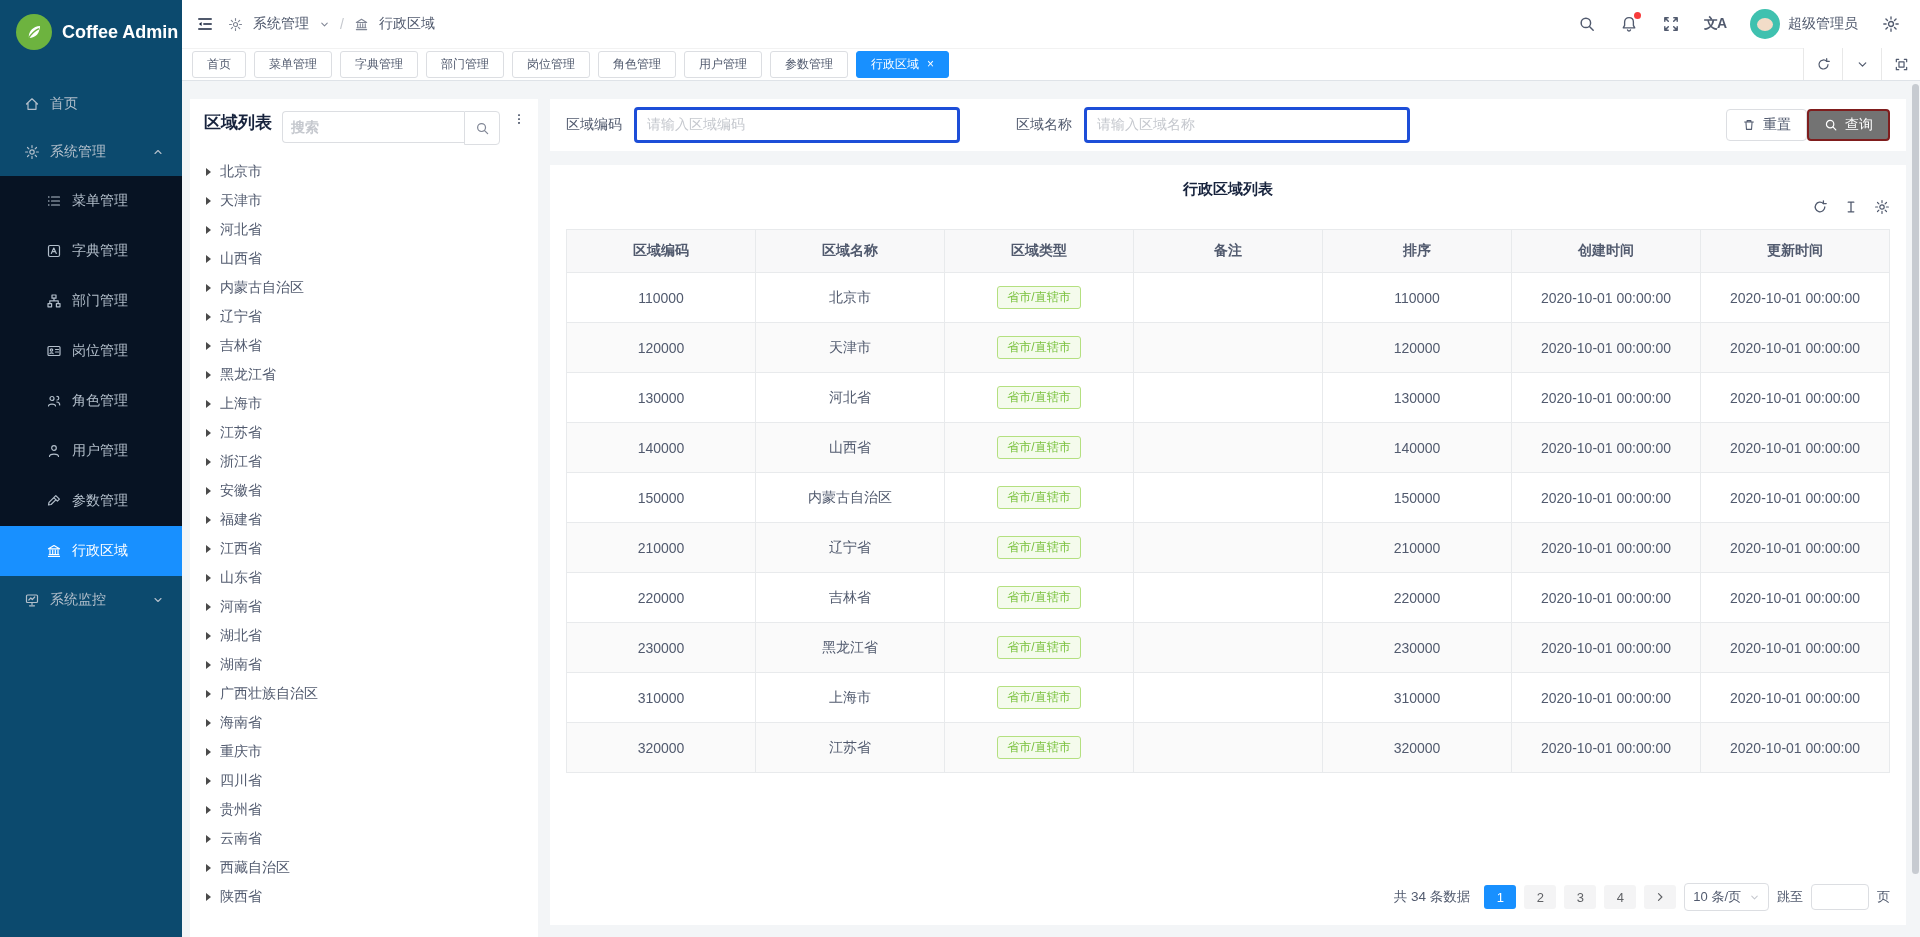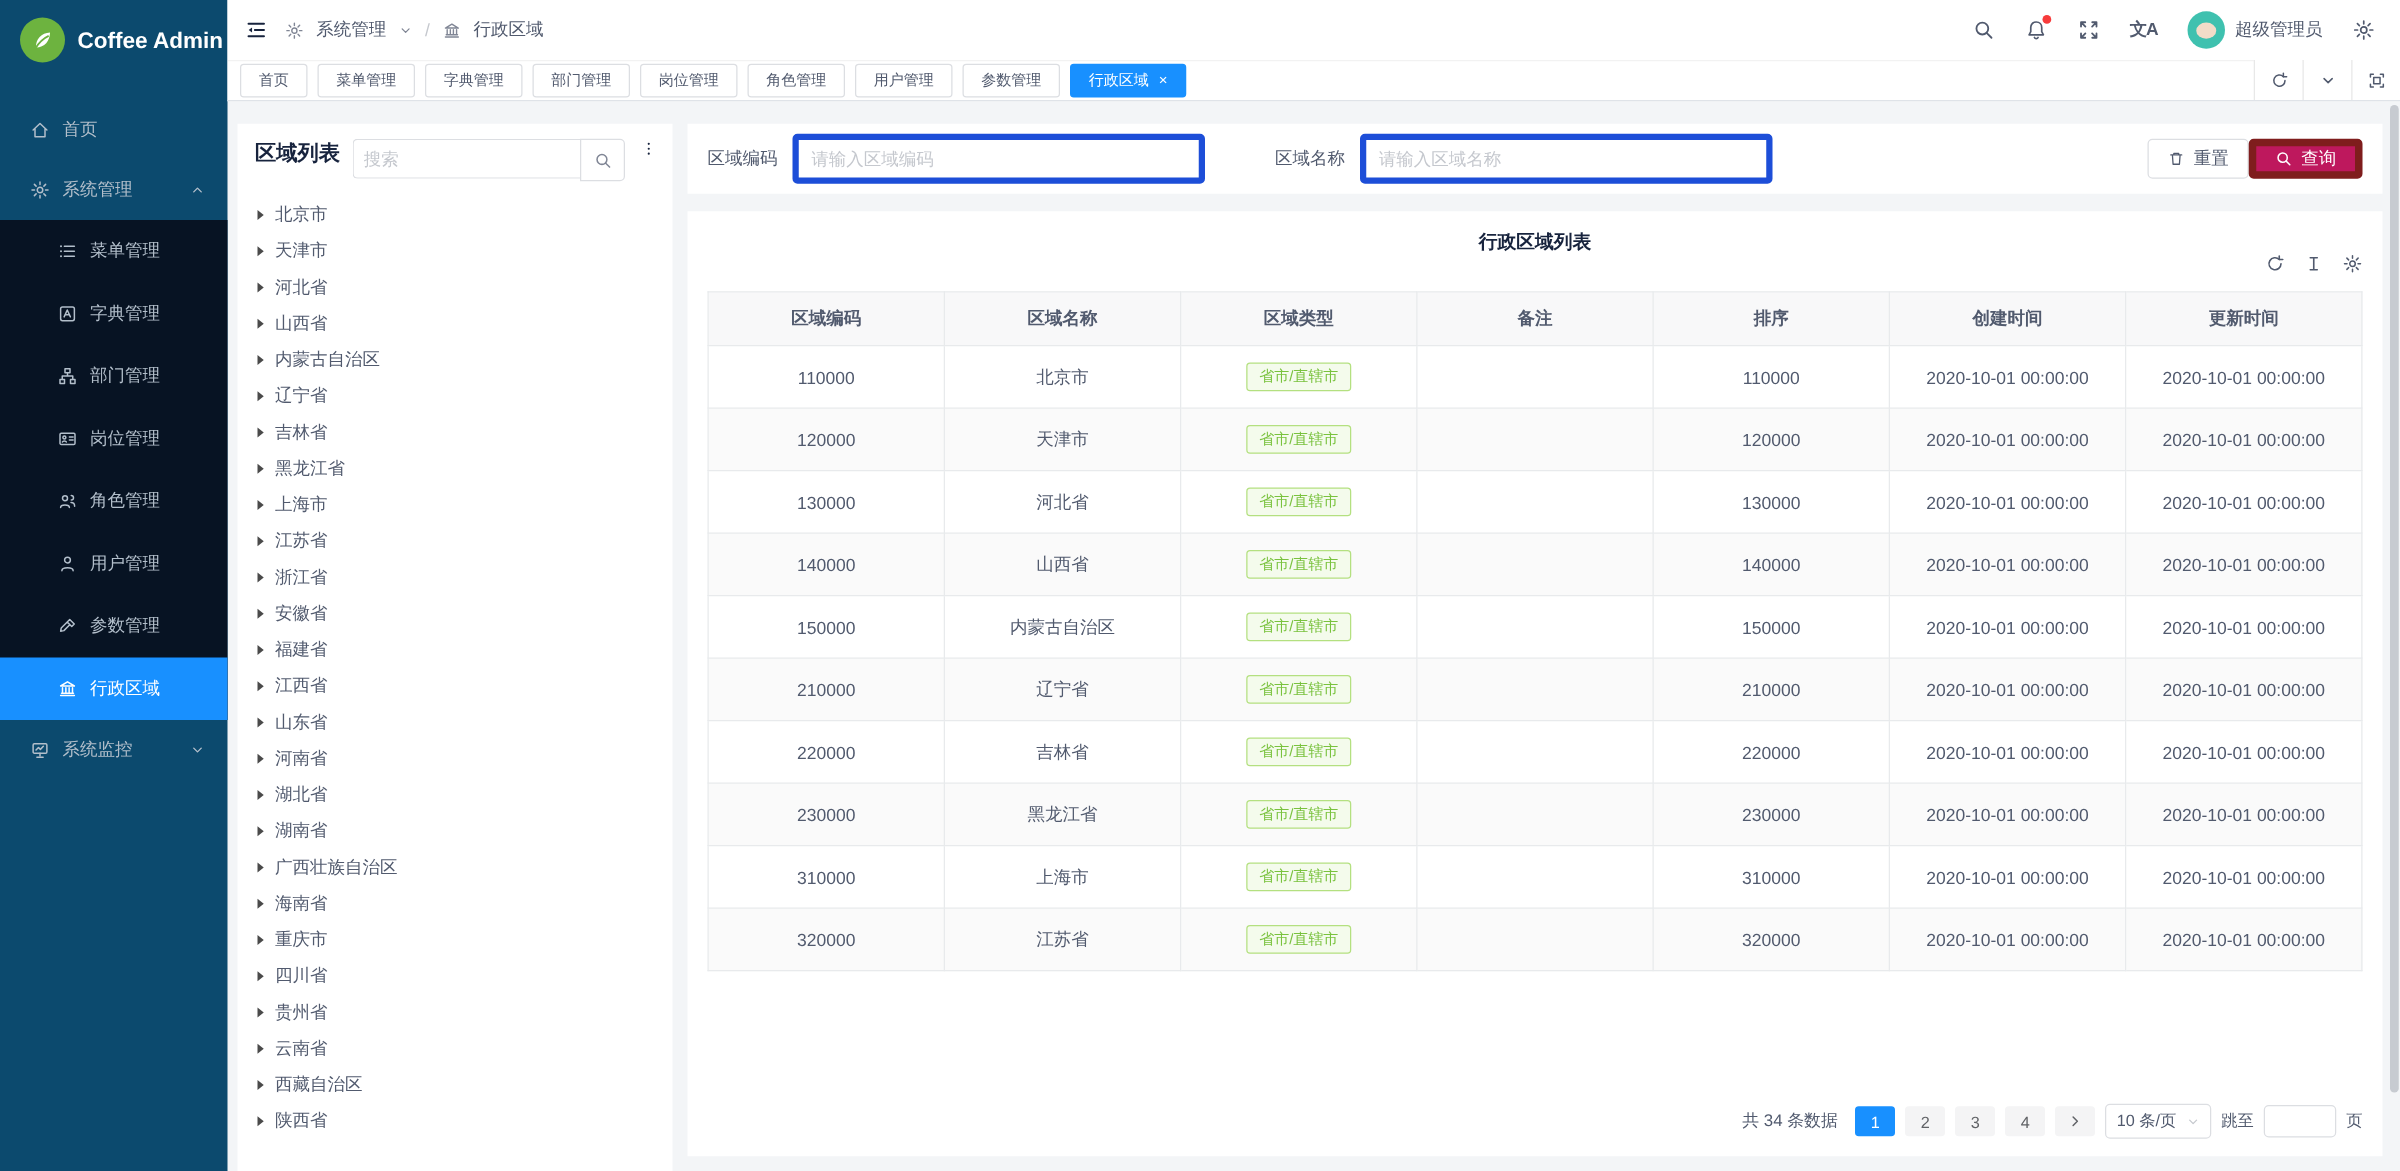--- a/index.html
+++ b/index.html
@@ -36,37 +36,37 @@
   .tab.active{background:#1890ff;border-color:#1890ff;color:#fff;}
   .tab-close{margin-left:8px;font-size:12px;line-height:1;}
   .tab-tools{margin-left:auto;display:flex;height:100%;}
   .tab-tool{width:38px;height:100%;display:flex;align-items:center;justify-content:center;border-left:1px solid #e8e8e8;color:#515a6e;cursor:pointer;background:#fff;}
   
   .content{flex:1;display:flex;gap:12px;padding:18px 14px 0 8px;min-height:0;}
   .tree-card{width:348px;flex-shrink:0;background:#fff;display:flex;flex-direction:column;overflow:hidden;}
   .tree-head{display:flex;gap:10px;padding:12px 10px 10px 14px;}
   .tree-title{font-size:17px;font-weight:bold;color:#17233d;white-space:nowrap;}
   .tree-search{flex:1;display:flex;min-width:0;}
-  .tree-search input{flex:1;min-width:0;height:30px;border:1px solid #dcdee2;border-right:none;border-radius:4px 0 0 4px;padding:0 8px;font-size:14px;outline:none;color:#515a6e;}
+  .tree-search input{flex:1;min-width:0;height:30px;border:1px solid #dcdee2;border-right:none;border-radius:4px 0 0 4px;padding:0 8px;font-size:14px;outline:none;color:#515a6e;font-weight:bold;}
   .tree-search-btn{width:34px;height:32px;border:1px solid #dcdee2;border-radius:0 4px 4px 0;background:#fff;display:flex;align-items:center;justify-content:center;color:#808695;cursor:pointer;}
   .kebab{width:18px;display:flex;justify-content:center;color:#17233d;cursor:pointer;}
   .tree-list{flex:1;overflow:hidden;padding-top:2px;}
   .tree-item{height:29px;display:flex;align-items:center;gap:9px;padding-left:16px;font-size:14px;color:#515a6e;cursor:pointer;}
   .caret{width:0;height:0;border-left:5px solid #4a4a4a;border-top:4px solid transparent;border-bottom:4px solid transparent;flex-shrink:0;}
   
   .work{flex:1;display:flex;flex-direction:column;min-width:0;padding-bottom:12px;}
   .filter-card{background:#fff;padding:8px 16px;display:flex;align-items:center;flex-shrink:0;}
   .f-label{font-size:14px;color:#515a6e;margin-right:12px;white-space:nowrap;}
-  .f-input{width:300px;height:30px;border:5px solid #1d4ed8;border-radius:4px;padding:0 10px;font-size:14px;outline:none;color:#515a6e;}
+  .f-input{width:300px;height:30px;border:3px solid #1d4ed8;border-radius:4px;padding:0 10px;font-size:14px;outline:none;color:#515a6e;font-family:Liberation Serif, serif;}
   input::placeholder{color:#c5c8ce;}
   .f-group2{margin-left:56px;display:flex;align-items:center;}
   .f-actions{margin-left:auto;display:flex;}
   .btn{height:32px;padding:0 15px;border-radius:4px;display:inline-flex;align-items:center;gap:7px;font-size:14px;cursor:pointer;box-sizing:border-box;}
   .btn-reset{background:#fff;border:1px solid #dcdee2;color:#515a6e;}
-  .btn-primary{background:#be185d;border:6px solid #7f1d1d;color:#fff;justify-content:center;}
+  .btn-primary{background:#737373;border:2px solid #7f1d1d;color:#fff;justify-content:center;}
   .table-card{background:#fff;margin-top:14px;flex:1;display:flex;flex-direction:column;min-height:0;}
   .table-head{display:flex;align-items:center;padding:15px 16px 12px;flex-direction:column;}
   .table-title{font-size:15px;font-weight:bold;color:#17233d;}
   .table-tools{margin-left:auto;display:flex;gap:15px;color:#515a6e;}
   .table-tools .icon{cursor:pointer;}
   .table-wrap{margin:2px 16px 0;}
   table{width:100%;border-collapse:collapse;table-layout:fixed;font-size:14px;}
   thead th{height:40px;background:#f8f8f9;border:1px solid #e8eaec;font-weight:bold;color:#515a6e;text-align:center;}
   tbody td{height:47px;border:1px solid #e8eaec;text-align:center;color:#515a6e;background:#fff;}
   tbody tr:nth-child(even) td{background:#fafafa;}

